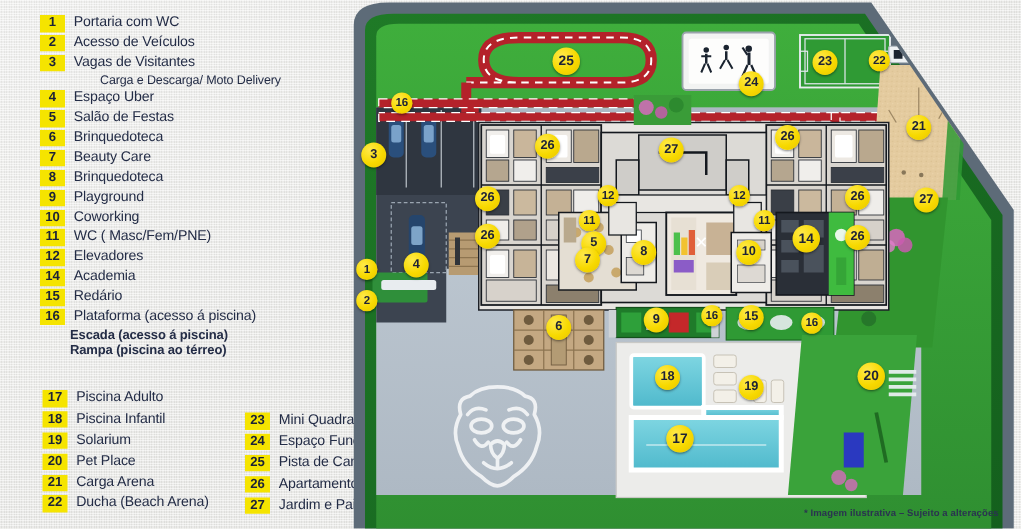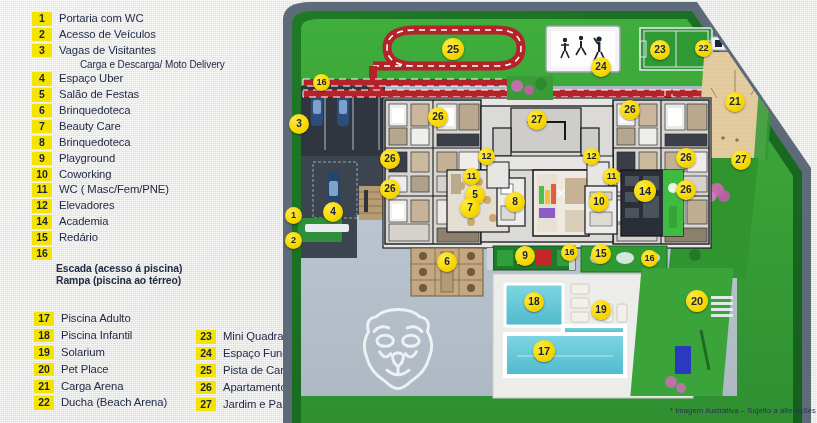--- a/index.html
+++ b/index.html
@@ -55,22 +55,22 @@
     color:#1d2235;font-weight:bold;text-align:center;
     box-shadow:0 1px 2px rgba(0,0,0,.45);
     font-family:"Liberation Sans", sans-serif;
     z-index:40;
   }
   .p-s{width:17px;height:17px;line-height:17px;font-size:9.2px;}
   .p-m{width:20px;height:20px;line-height:20px;font-size:10.2px;}
   .p-l{width:22px;height:22px;line-height:22px;font-size:11px;}
 
   .disclaimer{
-    position:absolute;right:1px;bottom:8px;
-    font-size:7.6px;color:#2a3350;font-weight:normal;letter-spacing:.1px;margin-left:16px;
+    position:absolute;right:18px;bottom:8px;
+    font-size:7.6px;color:#2a3350;font-weight:bold;letter-spacing:.1px;margin-left:16px;
   }
 
   
   .lion{position:absolute;left:352px;top:302px;width:92px;height:96px;opacity:.85;}
 </style>
 </head>
 <body>
 
 <div id="page"></div>
 
@@ -128,20 +128,21 @@
       <div class="leg-row">
         <span class="num">14</span>
         <span class="leg-txt">Academia</span>
       </div>
       <div class="leg-row">
         <span class="num">15</span>
         <span class="leg-txt">Redário</span>
       </div>
       <div class="leg-row">
         <span class="num">16</span>
+        <span class="leg-txt">Plataforma (acesso á piscina)</span>
       </div>
       <div class="leg-sub2">Escada (acesso á piscina)</div>
       <div class="leg-sub2">Rampa (piscina ao térreo)</div>
     </div>
   <div class="col-lower">
       <div class="leg-row">
         <span class="num">17</span>
         <span class="leg-txt">Piscina Adulto</span>
       </div>
       <div class="leg-row">

